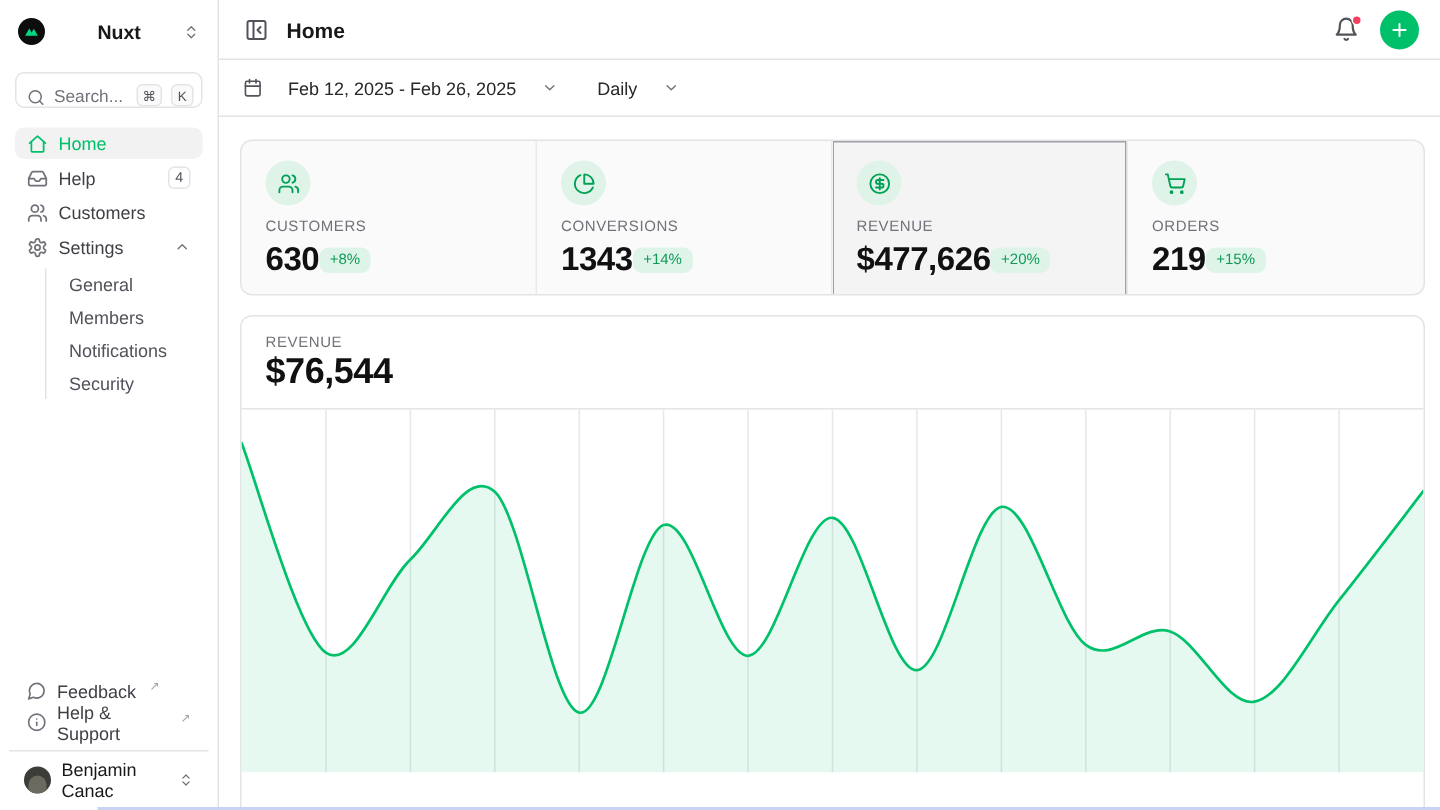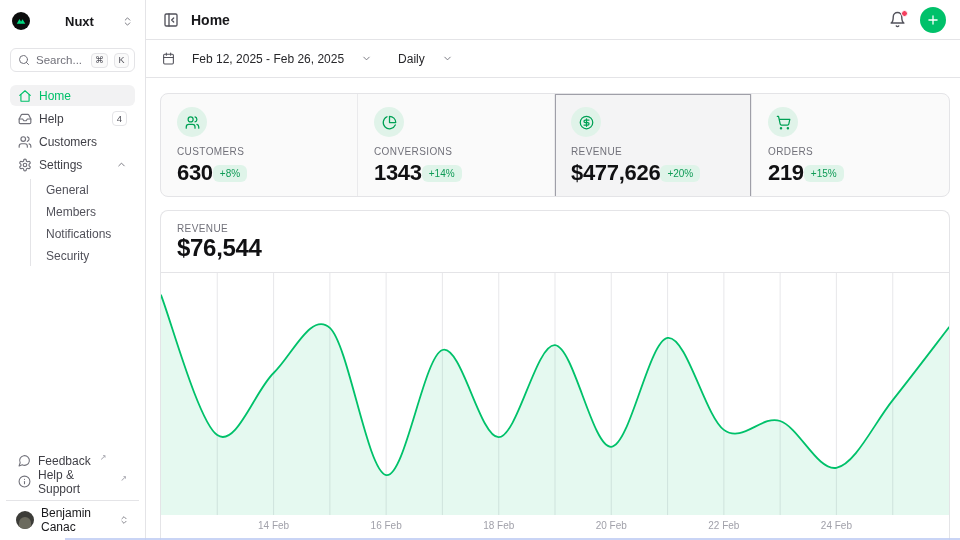--- a/index.html
+++ b/index.html
@@ -9,21 +9,21 @@
 
   
   .sidebar { width:146px; min-width:146px; border-right:1px solid #e4e4e7;
     display:flex; flex-direction:column; padding:10px 10px 8px; background:#fff; }
   .team-row { display:flex; align-items:center; gap:7px; padding:0 2px; height:22px; cursor:pointer; }
   .logo-mark { width:18px; height:18px; border-radius:50%; background:#0c0d0d;
     display:flex; align-items:center; justify-content:center; }
   .team-name { font-size:13px; font-weight:700; flex:1;padding-left:28px; }
   .muted-icon { color:#71717a; display:flex; align-items:center; }
   .search-box { margin-top:16px; height:24px; border:1px solid #e4e4e7; border-radius:6px;
-    display:flex; align-items:center; gap:6px; padding:0 5px 0 7px; background:#fff; cursor:text; }
+    display:flex; align-items:flex-end; gap:6px; padding:0 5px 0 7px; background:#fff; cursor:text; }
   .search-box .ph { font-size:11.5px; color:#71717a; flex:1; }
   kbd { font-family:"Liberation Sans",sans-serif; font-size:9px; color:#52525b;
     border:1px solid #e4e4e7; border-radius:4px; background:#fafafa; height:15px; min-width:15px;
     display:inline-flex; align-items:center; justify-content:center; padding:0 3px; }
   nav { margin-top:13px; display:flex; flex-direction:column; gap:2px; }
   .nav-item { display:flex; align-items:center; gap:7px; height:21px; padding:0 8px;
     border-radius:6px; font-size:12px; font-weight:500; color:#3f3f46; cursor:pointer; }
   .nav-item .ic { display:flex; align-items:center; color:#71717a; }
   .nav-item.active { background:#f2f2f3; color:#00c16a; }
   .nav-item.active .ic { color:#00c16a; }
@@ -368,27 +368,19 @@
               <line x1="451.4" y1="0" x2="451.4" y2="242" stroke="#e7e7ea" stroke-width="1"></line>
               <line x1="507.9" y1="0" x2="507.9" y2="242" stroke="#e7e7ea" stroke-width="1"></line>
               <line x1="564.3" y1="0" x2="564.3" y2="242" stroke="#e7e7ea" stroke-width="1"></line>
               <line x1="620.7" y1="0" x2="620.7" y2="242" stroke="#e7e7ea" stroke-width="1"></line>
               <line x1="677.1" y1="0" x2="677.1" y2="242" stroke="#e7e7ea" stroke-width="1"></line>
               <line x1="733.6" y1="0" x2="733.6" y2="242" stroke="#e7e7ea" stroke-width="1"></line>
        <path d="M 0.0 22.2 C 9.4 45.5, 37.6 149.2, 56.4 162.1 C 75.2 175.1, 94.0 117.9, 112.9 100.0 C 131.7 82.1, 150.5 37.8, 169.3 54.9 C 188.1 71.9, 206.9 198.4, 225.7 202.1 C 244.5 205.8, 263.3 83.4, 282.1 77.0 C 301.0 70.7, 319.8 165.0, 338.6 164.2 C 357.4 163.3, 376.2 70.6, 395.0 72.2 C 413.8 73.8, 432.6 175.0, 451.4 173.8 C 470.2 172.6, 489.0 67.8, 507.9 64.9 C 526.7 62.1, 545.5 143.0, 564.3 156.9 C 583.1 170.7, 601.9 141.7, 620.7 148.0 C 639.5 154.3, 658.3 198.3, 677.1 194.8 C 696.0 191.3, 714.8 150.5, 733.6 127.1 C 752.4 103.6, 780.6 66.4, 790.0 54.3 L 790 242 L 0 242 Z" fill="rgba(0,193,106,0.10)" stroke="none"></path>
        <path d="M 0.0 22.2 C 9.4 45.5, 37.6 149.2, 56.4 162.1 C 75.2 175.1, 94.0 117.9, 112.9 100.0 C 131.7 82.1, 150.5 37.8, 169.3 54.9 C 188.1 71.9, 206.9 198.4, 225.7 202.1 C 244.5 205.8, 263.3 83.4, 282.1 77.0 C 301.0 70.7, 319.8 165.0, 338.6 164.2 C 357.4 163.3, 376.2 70.6, 395.0 72.2 C 413.8 73.8, 432.6 175.0, 451.4 173.8 C 470.2 172.6, 489.0 67.8, 507.9 64.9 C 526.7 62.1, 545.5 143.0, 564.3 156.9 C 583.1 170.7, 601.9 141.7, 620.7 148.0 C 639.5 154.3, 658.3 198.3, 677.1 194.8 C 696.0 191.3, 714.8 150.5, 733.6 127.1 C 752.4 103.6, 780.6 66.4, 790.0 54.3" fill="none" stroke="#00c16a" stroke-width="1.8" stroke-linecap="round"></path>
      </svg>
           </div>
-        <div class="x-axis" id="x-axis">
-            <span class="x-tick" style="left: 14.2857%;">14 Feb</span>
-            <span class="x-tick" style="left: 28.5714%;">16 Feb</span>
-            <span class="x-tick" style="left: 42.8571%;">18 Feb</span>
-            <span class="x-tick" style="left: 57.1429%;">20 Feb</span>
-            <span class="x-tick" style="left: 71.4286%;">22 Feb</span>
-            <span class="x-tick" style="left: 85.7143%;">24 Feb</span>
-          </div>
       </div>
 
     </div>
   </div>
 
   <div class="bottom-artifact"></div>
 </div>
 
 </body></html>

